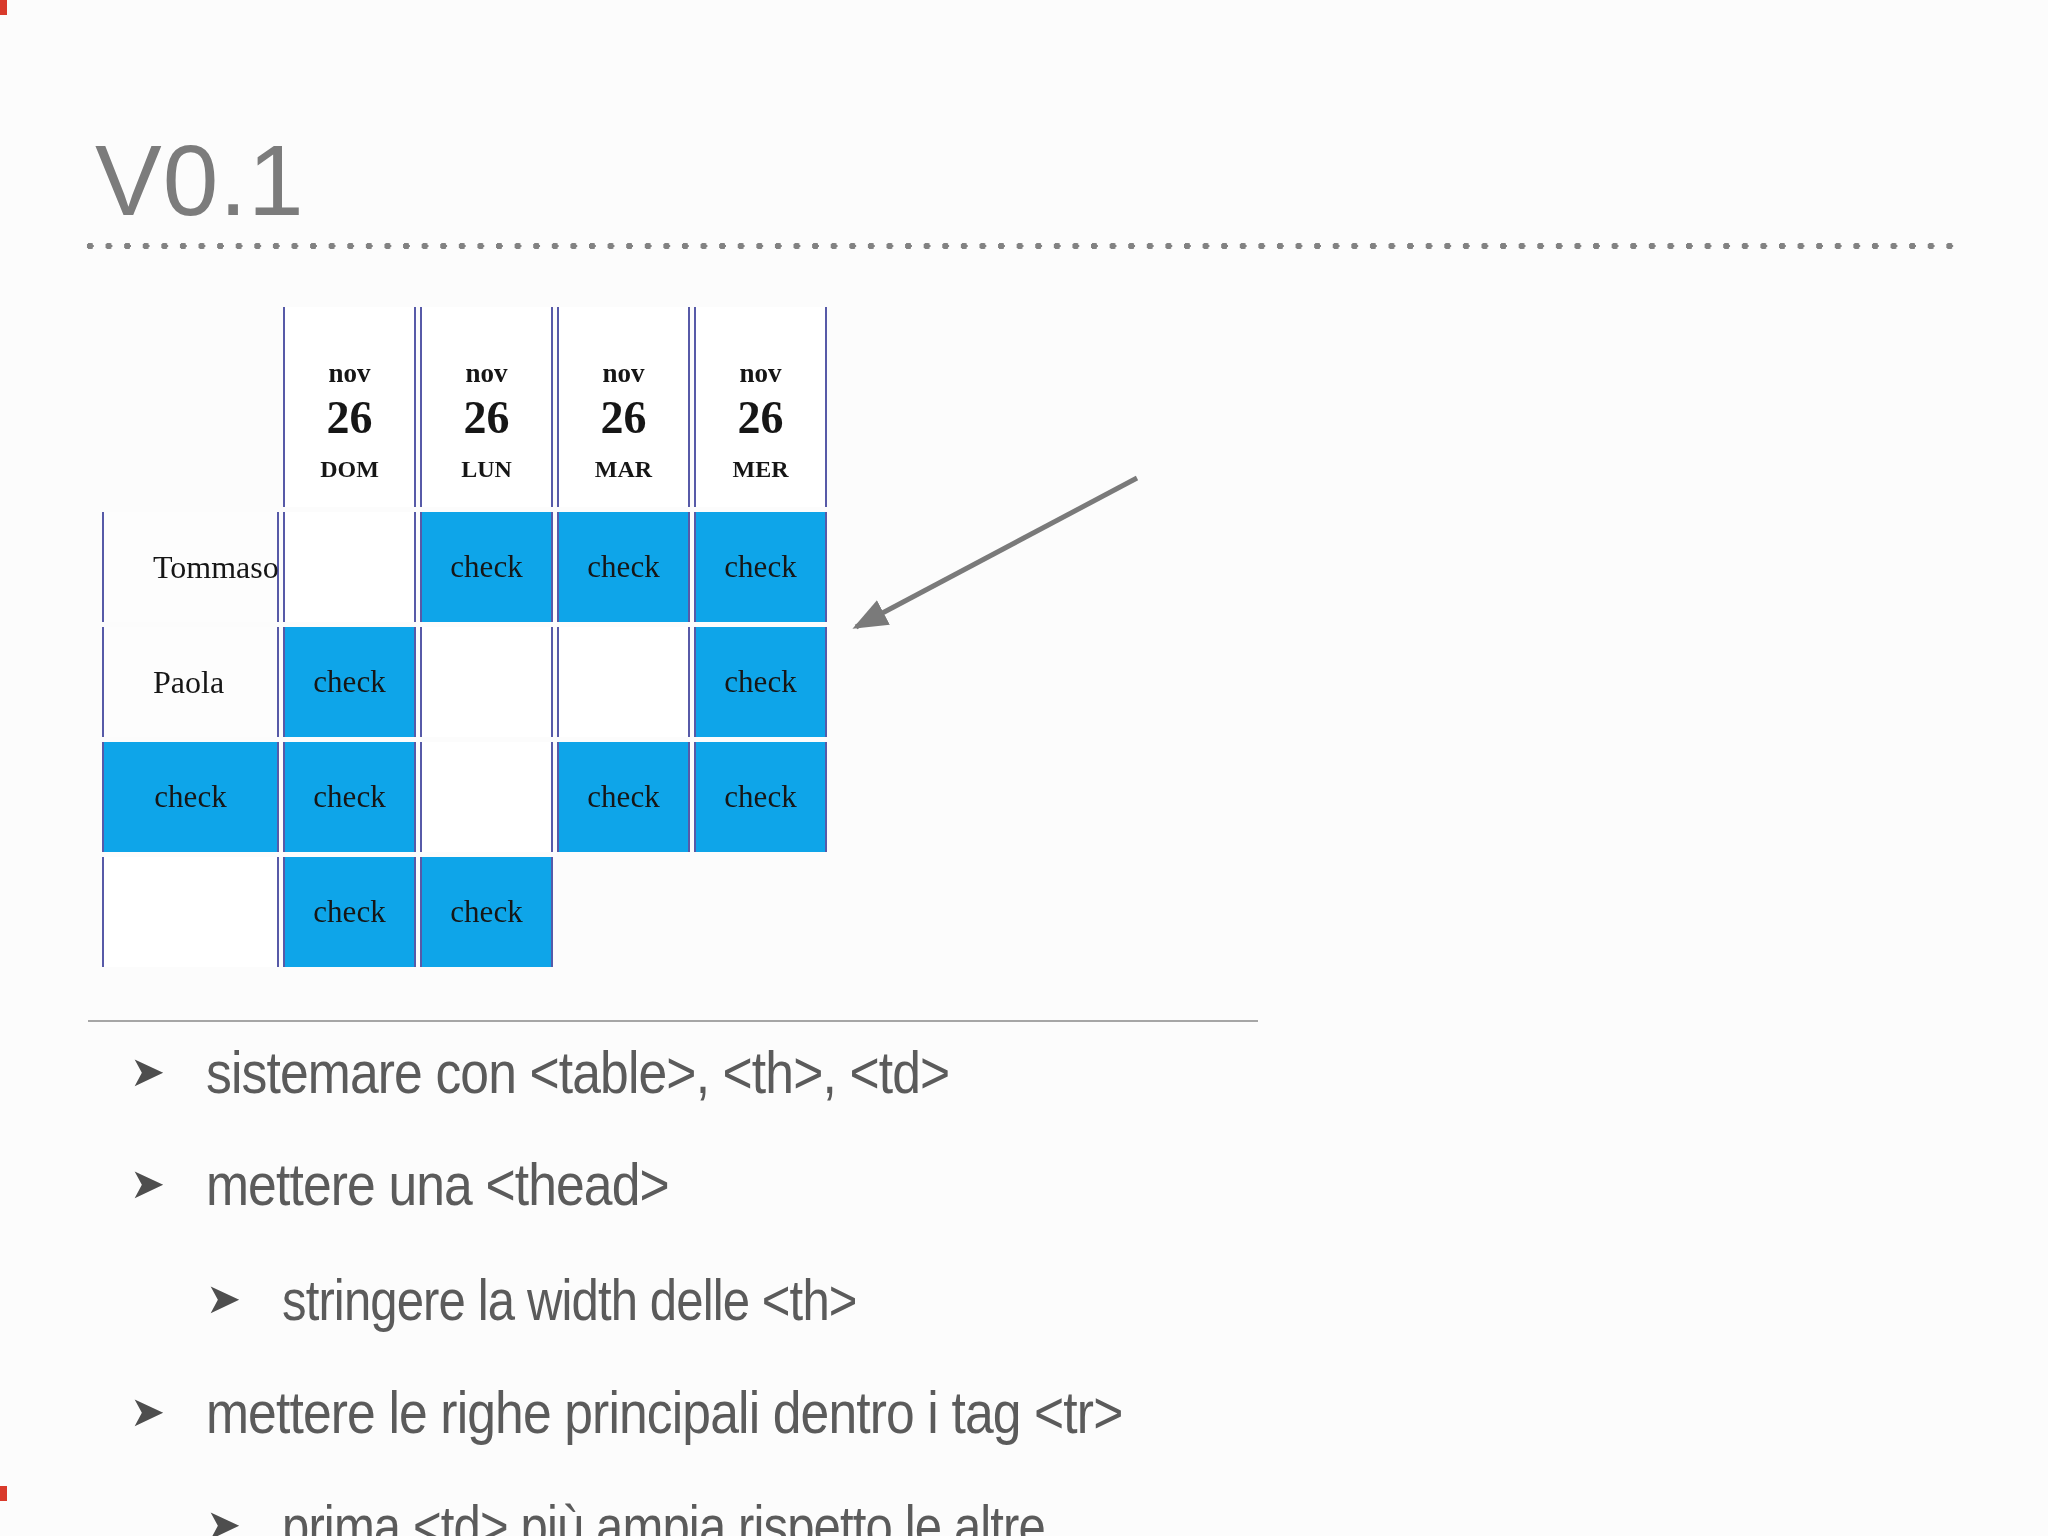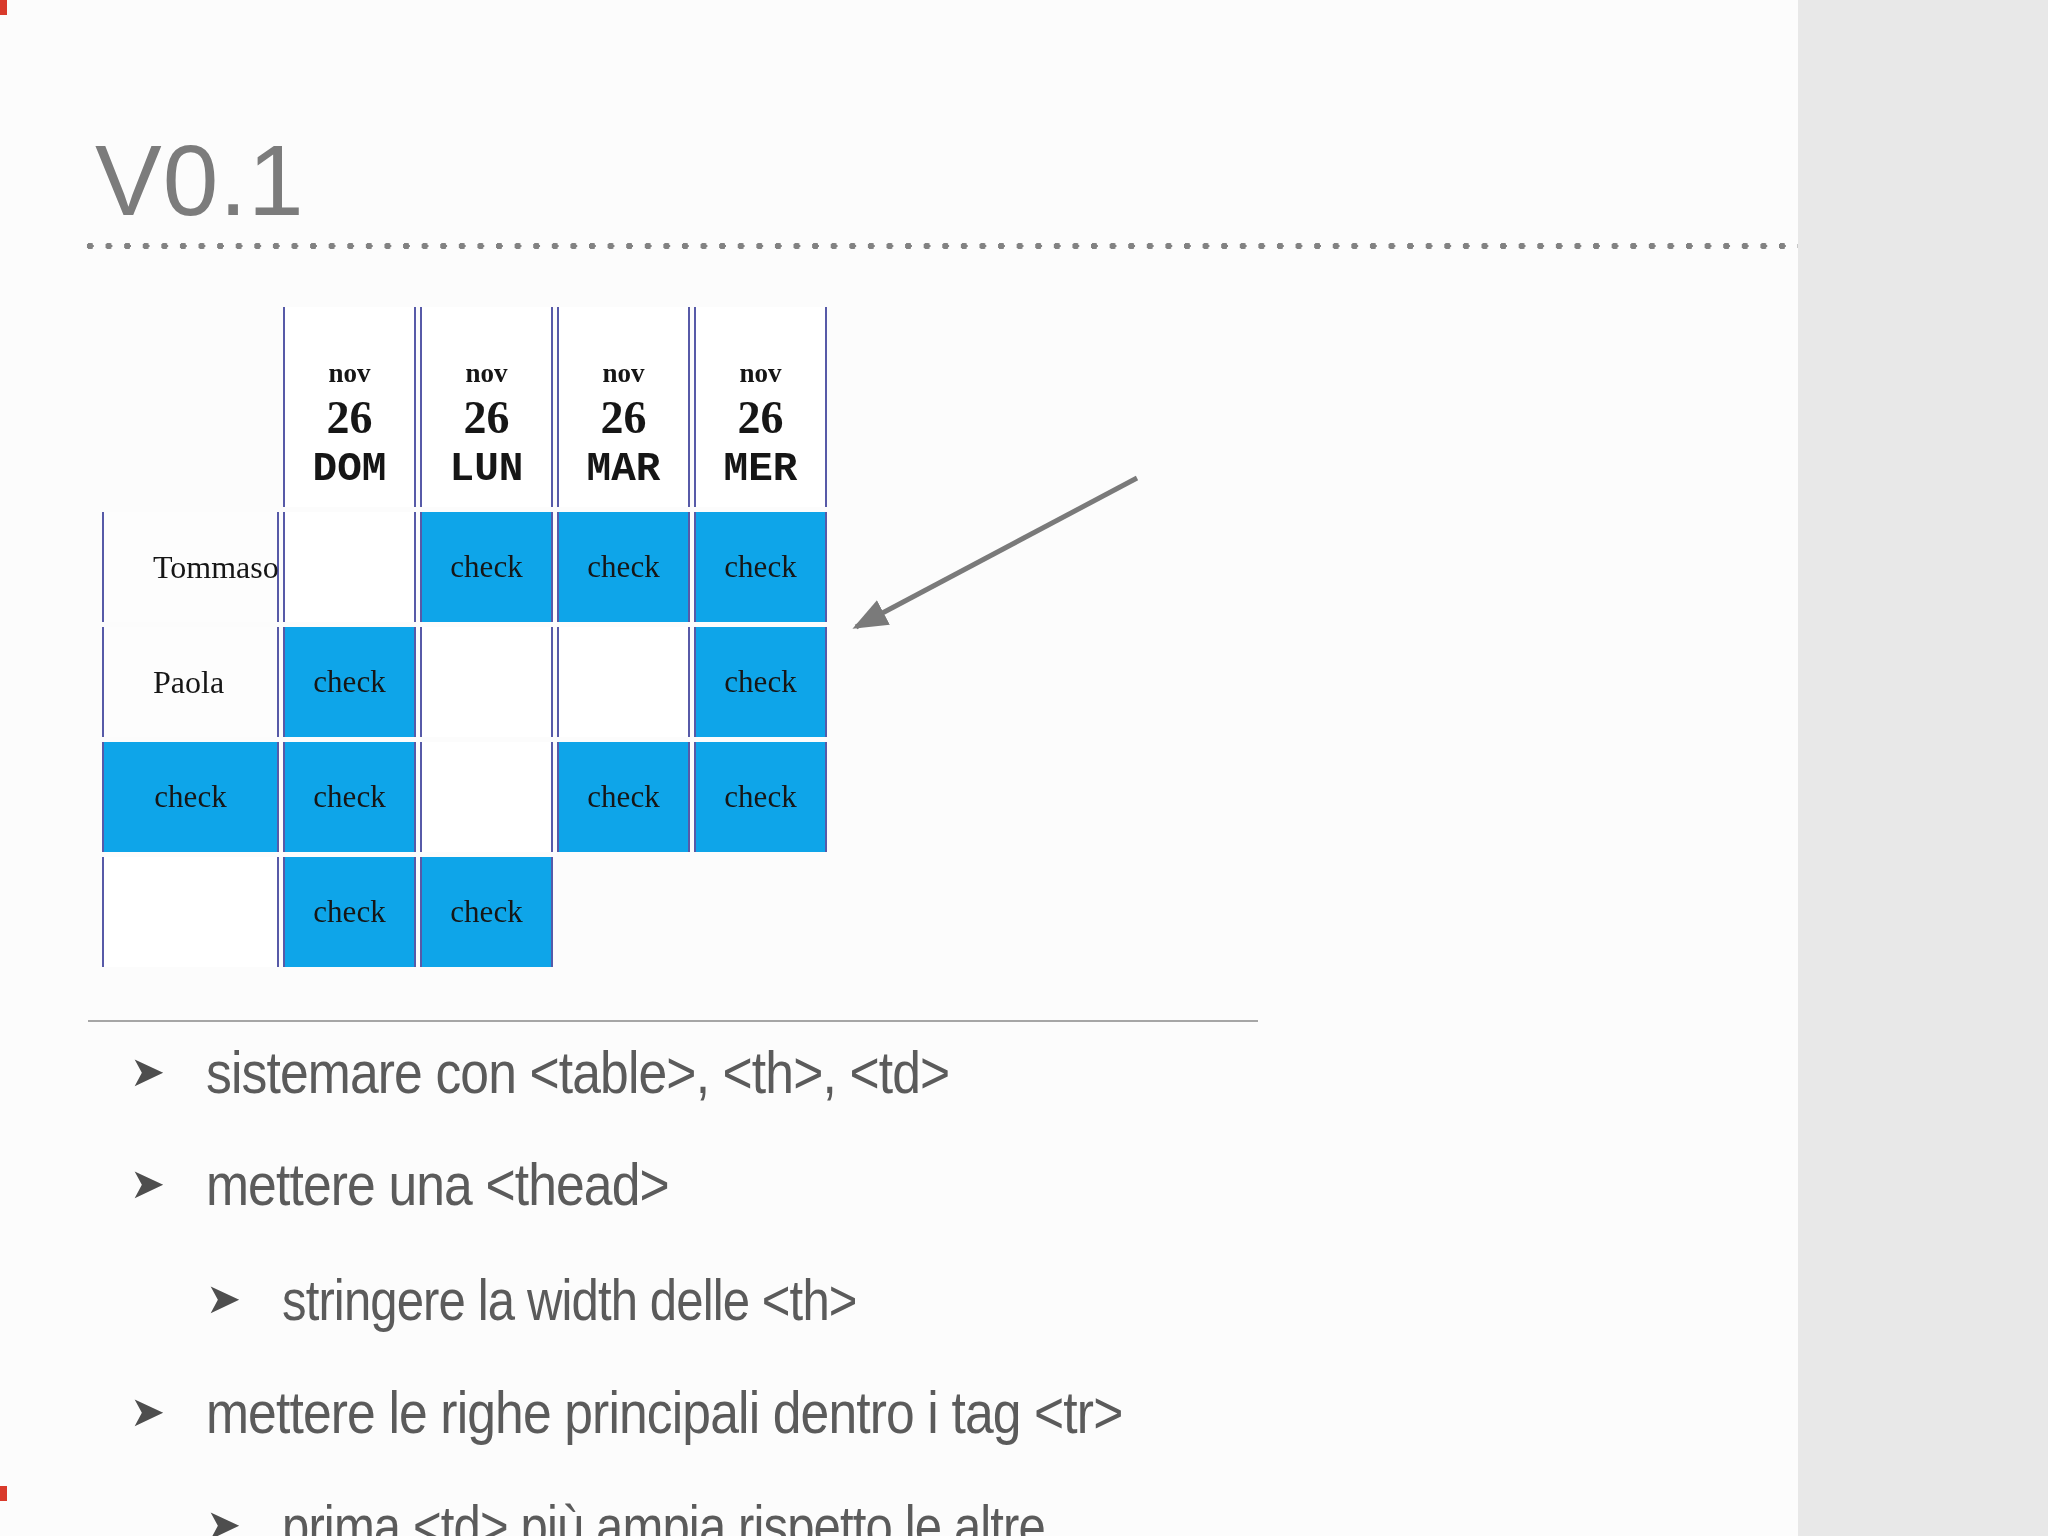--- a/index.html
+++ b/index.html
@@ -1,18 +1,18 @@
 <!DOCTYPE html>
 <html><head>
 <meta charset="utf-8">
 <style>
   html,body{margin:0;padding:0;background:#e8e8e8;}
   .slide{
     position:relative;
-    width:1798px;height:1536px;
+    width:2048px;height:1536px;
     background:#fcfcfc;
     overflow:hidden;
     font-family:"Liberation Sans",sans-serif;
   }
   
   .title{
     position:absolute;left:95px;top:130px;
     font-size:100px;line-height:100px;font-weight:400;
     color:#7c7c7c;letter-spacing:1px;margin:0;
   }
@@ -38,21 +38,21 @@
     font-family:"Liberation Serif",serif;color:#161616;
     font-size:31px;
   }
   .corner{background:transparent;}
   .hcell .paint{
     flex-direction:column;justify-content:center;
     padding-top:34px;font-weight:bold;
   }
   .hcell .month{font-size:27px;line-height:34px;}
   .hcell .day{font-size:46px;line-height:56px;text-align:right;}
-  .hcell .wday{font-size:41px;line-height:46px;font-family:Liberation Mono, monospace;}
+  .hcell .wday{font-size:24px;line-height:46px;}
   .ncell .paint{justify-content:flex-start;padding-left:49px;font-size:32px;background:#fdfdfd;}
   .checked{background:#0ea5e9;}
   
   .arrow-svg{position:absolute;left:0;top:0;pointer-events:none;}
   
   .notes-rule{
     position:absolute;left:88px;top:1020px;width:1170px;height:2px;
     background:#a6a6a6;
   }
   .note{position:absolute;display:flex;align-items:flex-start;color:#5b5b5b;}

